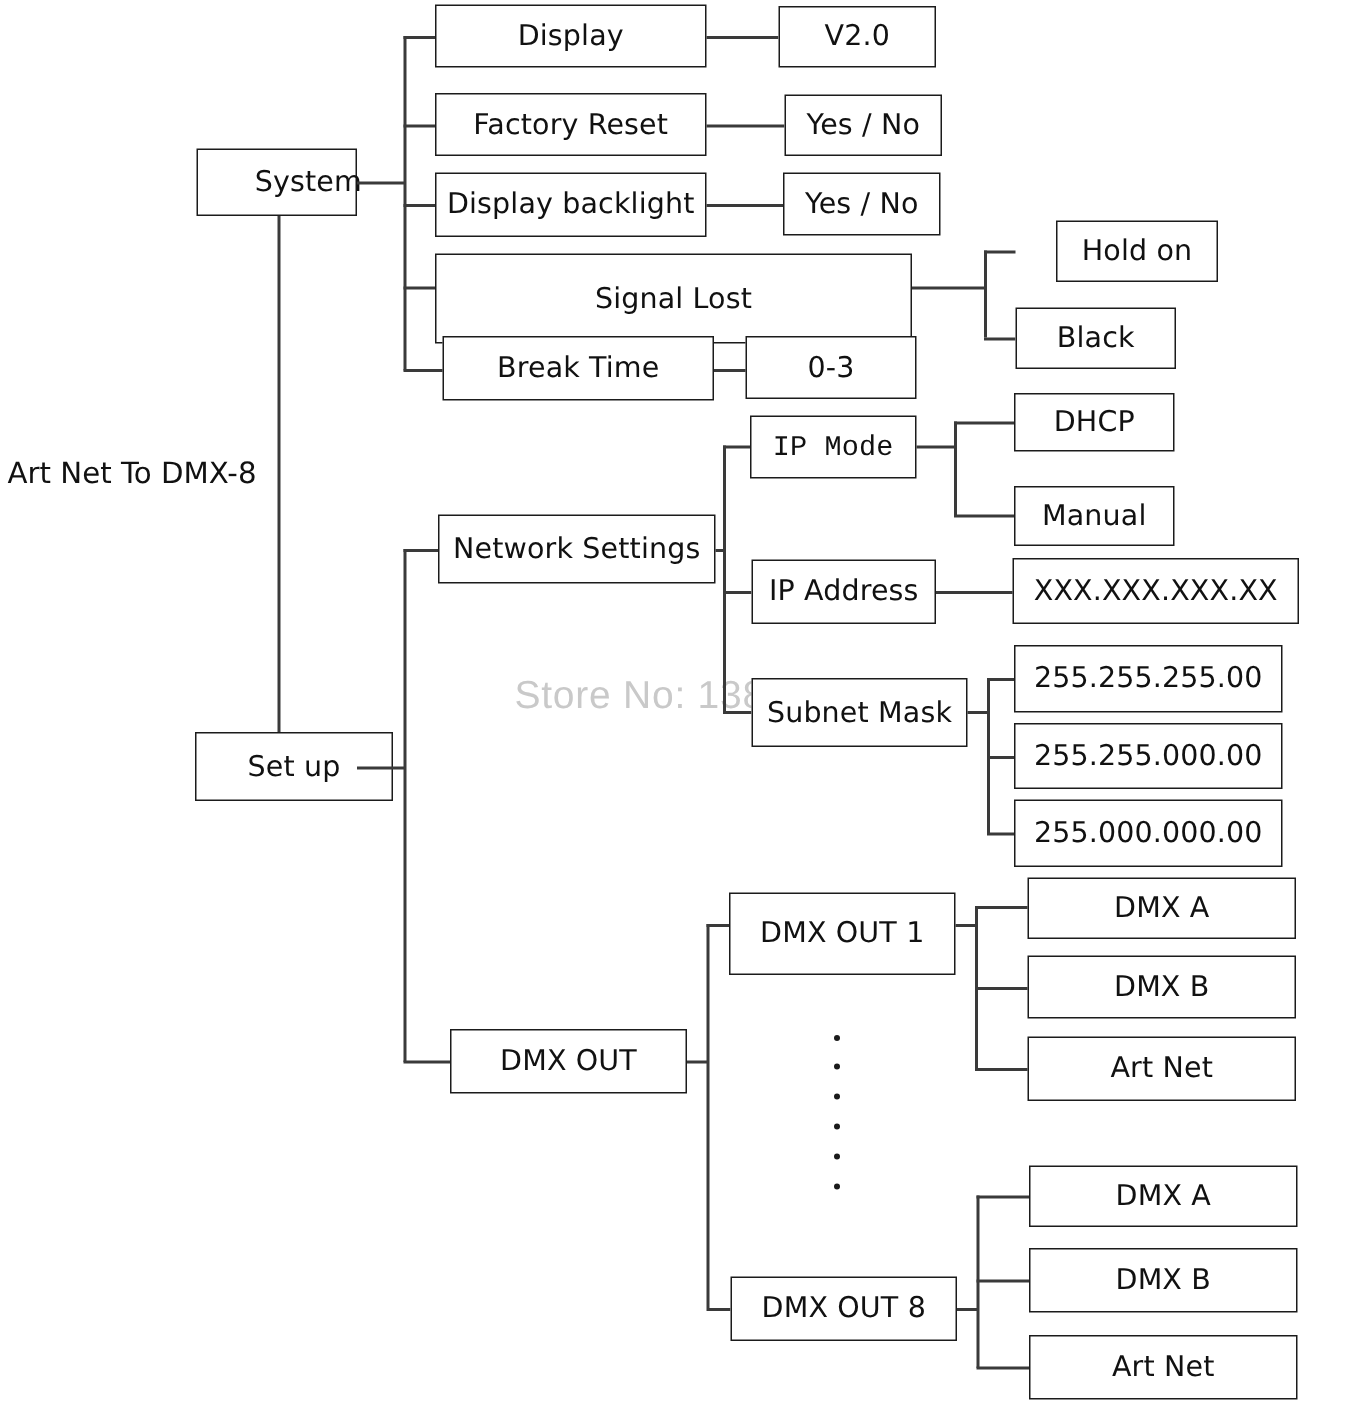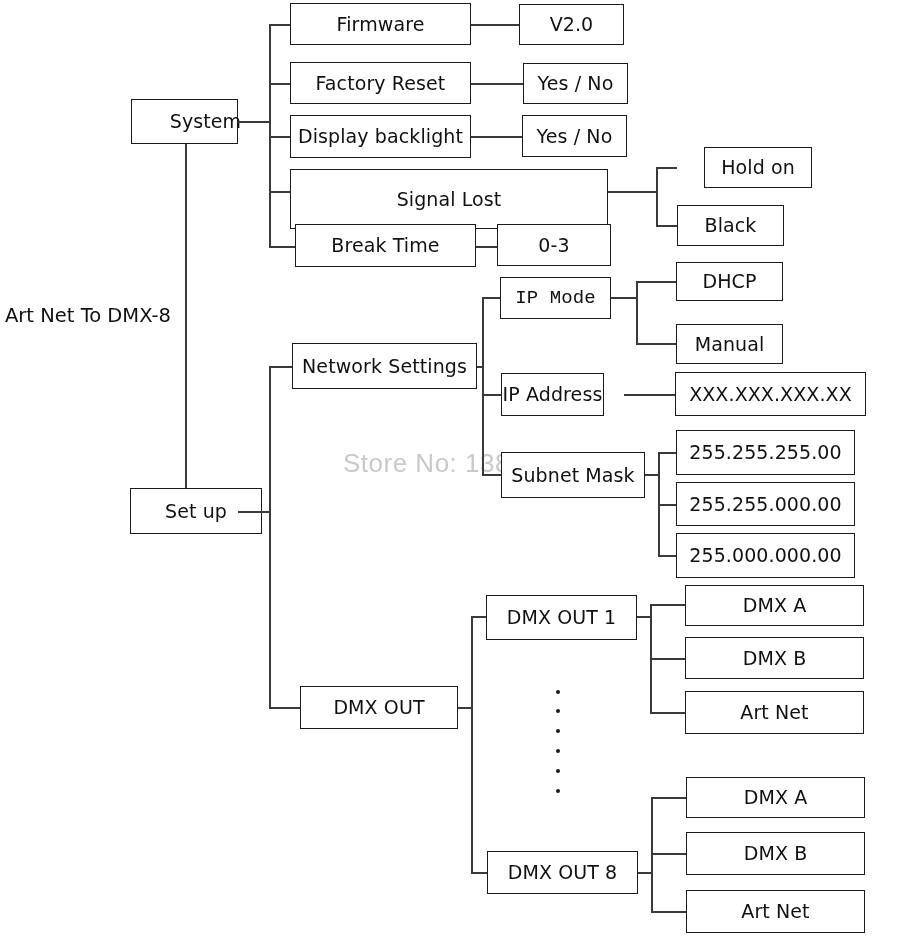--- a/index.html
+++ b/index.html
@@ -79,21 +79,21 @@
   <div class="hline" style="left:238px; top:121px; width:32px;"></div>
 
   <div class="vline" style="left:269px; top:24px; height:223px;"></div>
 
   <div class="hline" style="left:269px; top:24px; width:22px;"></div>
   <div class="hline" style="left:269px; top:83px; width:22px;"></div>
   <div class="hline" style="left:269px; top:136px; width:22px;"></div>
   <div class="hline" style="left:269px; top:191px; width:22px;"></div>
   <div class="hline" style="left:269px; top:246px; width:27px;"></div>
 
-  <div class="node" style="left:290px; top:3px; width:181px; height:42px;">Firmware</div>
+  <div class="node" style="left:290px; top:3px; width:181px; height:42px;">Display</div>
   <div class="node" style="left:290px; top:62px; width:181px; height:42px;">Factory Reset</div>
   <div class="node" style="left:290px; top:115px; width:181px; height:43px;">Display backlight</div>
   <div class="node" style="left:290px; top:169px; width:318px; height:60px;">Signal Lost</div>
   <div class="node" style="left:295px; top:224px; width:181px; height:43px;">Break Time</div>
 
   <div class="hline" style="left:471px; top:24px; width:48px;"></div>
   <div class="node" style="left:519px; top:4px; width:105px; height:41px;">V2.0</div>
 
   <div class="hline" style="left:471px; top:83px; width:52px;"></div>
   <div class="node" style="left:523px; top:63px; width:105px; height:41px;">Yes / No</div>
@@ -120,21 +120,21 @@
   <div class="node" style="left:292px; top:343px; width:185px; height:46px;">Network Settings</div>
   <div class="node" style="left:300px; top:686px; width:158px; height:43px;">DMX OUT</div>
 
   <div class="hline" style="left:477px; top:366px; width:6px;"></div>
   <div class="vline" style="left:482px; top:297px; height:178px;"></div>
   <div class="hline" style="left:482px; top:297px; width:19px;"></div>
   <div class="hline" style="left:482px; top:394px; width:19px;"></div>
   <div class="hline" style="left:482px; top:474px; width:19px;"></div>
 
   <div class="node" style="left:500px; top:277px; width:111px; height:42px;font-family:Liberation Mono, monospace;">IP Mode</div>
-  <div class="node" style="left:501px; top:373px; width:103px; height:43px;">IP Address</div>
+  <div class="node" style="left:501px; top:373px; width:123px; height:43px;">IP Address</div>
   <div class="node" style="left:501px; top:452px; width:144px; height:46px;">Subnet Mask</div>
 
   <div class="hline" style="left:611px; top:297px; width:26px;"></div>
   <div class="vline" style="left:636px; top:281px; height:63px;"></div>
   <div class="hline" style="left:636px; top:281px; width:41px;"></div>
   <div class="hline" style="left:636px; top:343px; width:41px;"></div>
   <div class="node" style="left:676px; top:262px; width:107px; height:39px;">DHCP</div>
   <div class="node" style="left:676px; top:324px; width:107px; height:40px;text-align:right;">Manual</div>
 
   <div class="hline" style="left:624px; top:394px; width:52px;"></div>
@@ -147,21 +147,21 @@
   <div class="hline" style="left:658px; top:555px; width:19px;"></div>
   <div class="node" style="left:676px; top:430px; width:179px; height:45px;">255.255.255.00</div>
   <div class="node" style="left:676px; top:482px; width:179px; height:44px;">255.255.000.00</div>
   <div class="node" style="left:676px; top:533px; width:179px; height:45px;">255.000.000.00</div>
 
   <div class="hline" style="left:458px; top:707px; width:14px;"></div>
   <div class="vline" style="left:471px; top:616px; height:256px;"></div>
   <div class="hline" style="left:471px; top:616px; width:16px;"></div>
   <div class="hline" style="left:471px; top:872px; width:16px;"></div>
 
-  <div class="node" style="left:486px; top:595px; width:151px; height:45px;">DMX OUT 1</div>
+  <div class="node" style="left:486px; top:595px; width:151px; height:55px;">DMX OUT 1</div>
   <div class="node" style="left:487px; top:851px; width:151px; height:43px;">DMX OUT 8</div>
 
   <div>
     <div class="dot" style="left:556px; top:690px;"></div>
     <div class="dot" style="left:556px; top:709px;"></div>
     <div class="dot" style="left:556px; top:729px;"></div>
     <div class="dot" style="left:556px; top:749px;"></div>
     <div class="dot" style="left:556px; top:769px;"></div>
     <div class="dot" style="left:556px; top:789px;"></div>
   </div>

